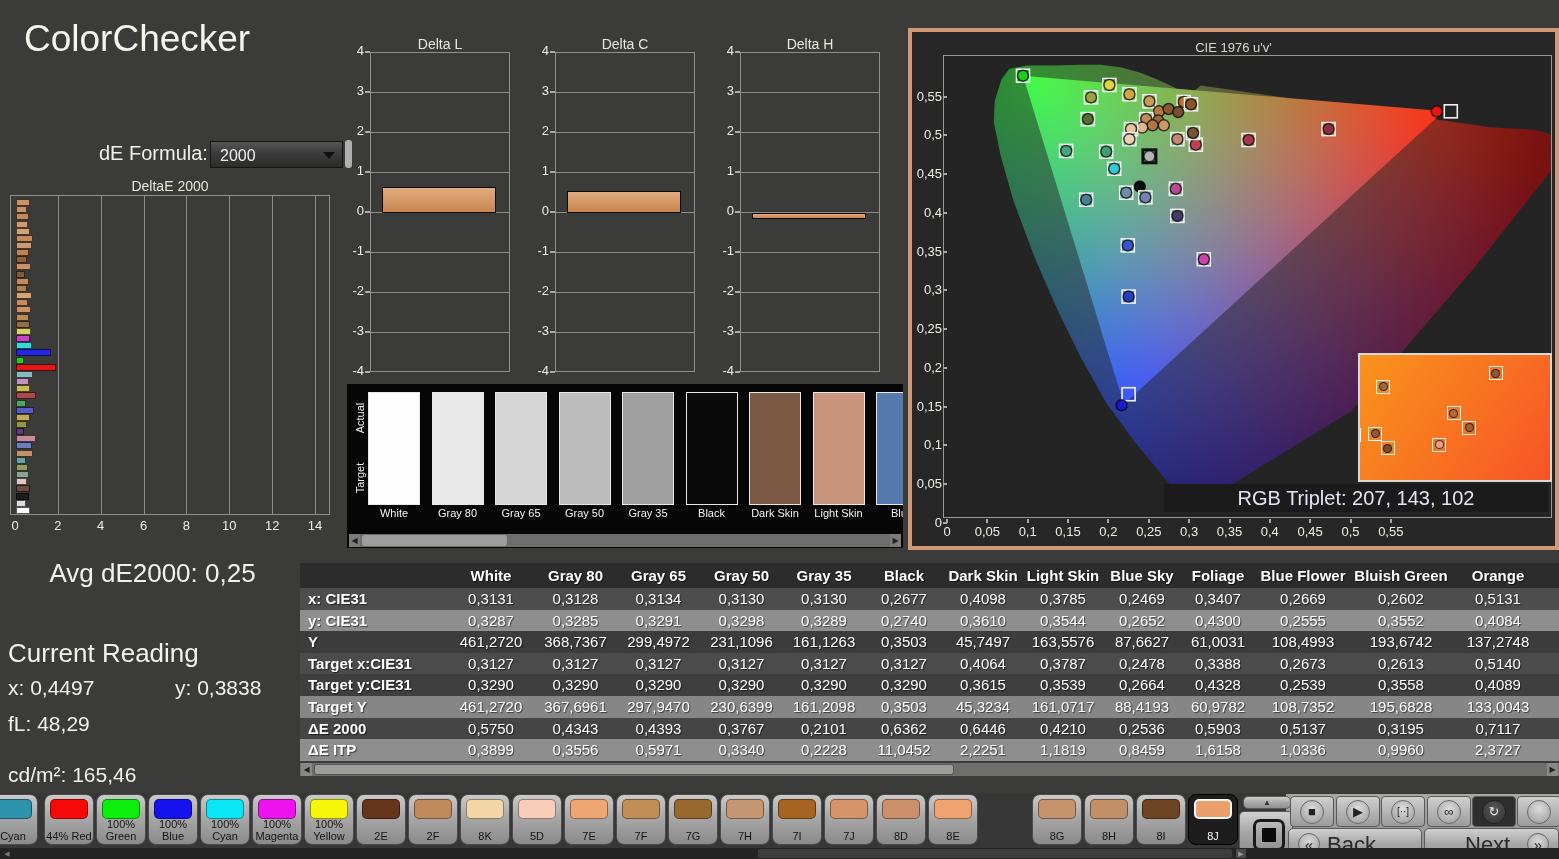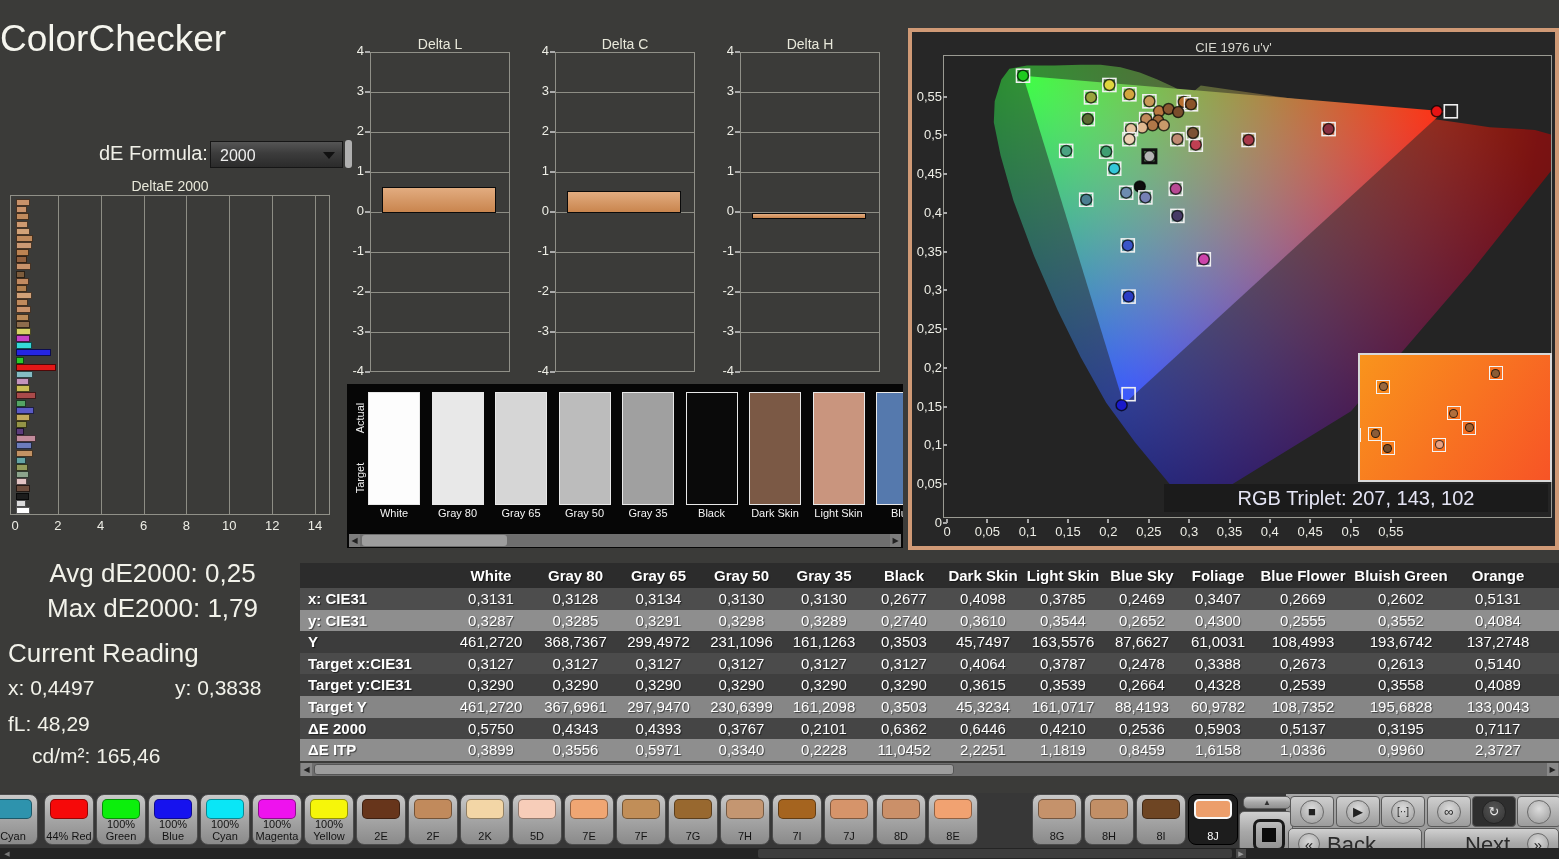--- a/index.html
+++ b/index.html
@@ -44,21 +44,21 @@
              border:1px solid #5a5a5a;border-radius:5px;box-sizing:border-box;}
   .circle{border-radius:50%;background:radial-gradient(circle at 50% 35%,#d8d8d8,#9a9a9a);
           border:1px solid #6a6a6a;box-sizing:border-box;text-align:center;color:#222;}
   .navtext{font-size:22px;color:#2a2a2a;}
 </style>
 </head>
 <body>
 
 <div id="stage">
 
-  <div class="abs ttl" style="left:0;top:18px;">ColorChecker</div>
+  <div class="abs ttl" style="left:24px;top:18px;">ColorChecker</div>
   <div class="abs deflabel" style="left:99px;top:142px;">dE Formula:</div>
   <div class="abs dropdown" style="left:210px;top:141px;">
     <span>2000</span>
     <span class="dd-arrow"></span>
   </div>
   <div class="abs" style="left:345px;top:140px;width:7px;height:28px;background:#b0b0b0;border-radius:3px;"></div>
 
   <div class="abs chart-title" style="left:10px;top:178px;width:320px;">DeltaE 2000</div>
   <div id="dechart" class="abs chart-frame" style="left:10px;top:195px;width:320px;height:320px;">
       <div style="position: absolute; left: 46.9px; top: 0px; bottom: 0px; width: 1px; background: rgb(141, 141, 133);"></div>
@@ -424,26 +424,25 @@
       <div style="position: absolute; left: 10.9px; top: 74.2px; width: 9px; height: 9px; border-radius: 50%; background: rgb(138, 92, 56); border: 1px solid rgba(0, 0, 0, 0.7); box-sizing: border-box;"></div>
       <div style="position: absolute; left: 20.9px; top: 86.2px; width: 14px; height: 14px; border: 1.5px solid rgb(244, 244, 244); box-sizing: border-box;"></div>
       <div style="position: absolute; left: 23.4px; top: 88.7px; width: 9px; height: 9px; border-radius: 50%; background: rgb(122, 78, 42); border: 1px solid rgba(0, 0, 0, 0.7); box-sizing: border-box;"></div>
       <div style="position: absolute; left: 72px; top: 82.5px; width: 14px; height: 14px; border: 1.5px solid rgb(244, 244, 244); box-sizing: border-box;"></div>
       <div style="position: absolute; left: 74.5px; top: 85px; width: 9px; height: 9px; border-radius: 50%; background: rgb(232, 160, 128); border: 1px solid rgba(0, 0, 0, 0.7); box-sizing: border-box;"></div>
       <div style="position: absolute; left: -13.5px; top: 72.9px; width: 14px; height: 14px; border: 1.5px solid rgb(244, 244, 244); box-sizing: border-box;"></div>
     </div>
   <div class="abs rgbbar" style="left:1164px;top:484px;width:384px;height:28px;">RGB Triplet: 207, 143, 102</div>
 
   <div class="abs statbig" style="left:0;top:558px;width:305px;text-align:center;">Avg dE2000: 0,25</div>
-  <div class="abs statbig" style="left:0;top:593px;width:305px;text-align:center;">Max dE2000: 1,79</div>
   <div class="abs statbig" style="left:8px;top:638px;">Current Reading</div>
   <div class="abs statmed" style="left:8px;top:676px;">x: 0,4497</div>
   <div class="abs statmed" style="left:175px;top:676px;">y: 0,3838</div>
   <div class="abs statmed" style="left:8px;top:712px;">fL: 48,29</div>
-  <div class="abs statmed" style="left:8px;top:744px;margin-left:24px;">cd/m²: 165,46</div>
+  <div class="abs statmed" style="left:8px;top:763px;">cd/m²: 165,46</div>
 
   <div id="datatable" class="abs tbl" style="left:300px;top:563px;width:1259px;height:198px;">
       <div style="position: absolute; left: 0px; top: 0px; height: 25px; right: auto; white-space: nowrap;"><span class="tcell thead" style="width:148px;"></span><span class="tcell thead" style="width:86px;line-height:25px;">White</span><span class="tcell thead" style="width:83px;line-height:25px;">Gray 80</span><span class="tcell thead" style="width:83px;line-height:25px;">Gray 65</span><span class="tcell thead" style="width:83px;line-height:25px;">Gray 50</span><span class="tcell thead" style="width:82px;line-height:25px;">Gray 35</span><span class="tcell thead" style="width:78px;line-height:25px;">Black</span><span class="tcell thead" style="width:80px;line-height:25px;">Dark Skin</span><span class="tcell thead" style="width:80px;line-height:25px;">Light Skin</span><span class="tcell thead" style="width:78px;line-height:25px;">Blue Sky</span><span class="tcell thead" style="width:74px;line-height:25px;">Foliage</span><span class="tcell thead" style="width:96px;line-height:25px;">Blue Flower</span><span class="tcell thead" style="width:100px;line-height:25px;">Bluish Green</span><span class="tcell thead" style="width:94px;line-height:25px;">Orange</span><span class="tcell thead" style="width:80px;line-height:25px;">Purple</span></div>
       <div style="position: absolute; left: 0px; top: 25px; height: 21.6px; white-space: nowrap; background: rgb(77, 77, 77);"><span class="tcell tlabel" style="width:148px;line-height:21.6px;">x: CIE31</span><span class="tcell" style="width:86px;line-height:21.6px;">0,3131</span><span class="tcell" style="width:83px;line-height:21.6px;">0,3128</span><span class="tcell" style="width:83px;line-height:21.6px;">0,3134</span><span class="tcell" style="width:83px;line-height:21.6px;">0,3130</span><span class="tcell" style="width:82px;line-height:21.6px;">0,3130</span><span class="tcell" style="width:78px;line-height:21.6px;">0,2677</span><span class="tcell" style="width:80px;line-height:21.6px;">0,4098</span><span class="tcell" style="width:80px;line-height:21.6px;">0,3785</span><span class="tcell" style="width:78px;line-height:21.6px;">0,2469</span><span class="tcell" style="width:74px;line-height:21.6px;">0,3407</span><span class="tcell" style="width:96px;line-height:21.6px;">0,2669</span><span class="tcell" style="width:100px;line-height:21.6px;">0,2602</span><span class="tcell" style="width:94px;line-height:21.6px;">0,5131</span><span class="tcell" style="width:80px;line-height:21.6px;">0,21</span></div>
       <div style="position: absolute; left: 0px; top: 46.6px; height: 21.6px; white-space: nowrap; background: rgb(142, 142, 142);"><span class="tcell tlabel" style="width:148px;line-height:21.6px;">y: CIE31</span><span class="tcell" style="width:86px;line-height:21.6px;">0,3287</span><span class="tcell" style="width:83px;line-height:21.6px;">0,3285</span><span class="tcell" style="width:83px;line-height:21.6px;">0,3291</span><span class="tcell" style="width:83px;line-height:21.6px;">0,3298</span><span class="tcell" style="width:82px;line-height:21.6px;">0,3289</span><span class="tcell" style="width:78px;line-height:21.6px;">0,2740</span><span class="tcell" style="width:80px;line-height:21.6px;">0,3610</span><span class="tcell" style="width:80px;line-height:21.6px;">0,3544</span><span class="tcell" style="width:78px;line-height:21.6px;">0,2652</span><span class="tcell" style="width:74px;line-height:21.6px;">0,4300</span><span class="tcell" style="width:96px;line-height:21.6px;">0,2555</span><span class="tcell" style="width:100px;line-height:21.6px;">0,3552</span><span class="tcell" style="width:94px;line-height:21.6px;">0,4084</span><span class="tcell" style="width:80px;line-height:21.6px;">0,19</span></div>
       <div style="position: absolute; left: 0px; top: 68.2px; height: 21.6px; white-space: nowrap; background: rgb(60, 60, 60);"><span class="tcell tlabel" style="width:148px;line-height:21.6px;">Y</span><span class="tcell" style="width:86px;line-height:21.6px;">461,2720</span><span class="tcell" style="width:83px;line-height:21.6px;">368,7367</span><span class="tcell" style="width:83px;line-height:21.6px;">299,4972</span><span class="tcell" style="width:83px;line-height:21.6px;">231,1096</span><span class="tcell" style="width:82px;line-height:21.6px;">161,1263</span><span class="tcell" style="width:78px;line-height:21.6px;">0,3503</span><span class="tcell" style="width:80px;line-height:21.6px;">45,7497</span><span class="tcell" style="width:80px;line-height:21.6px;">163,5576</span><span class="tcell" style="width:78px;line-height:21.6px;">87,6627</span><span class="tcell" style="width:74px;line-height:21.6px;">61,0031</span><span class="tcell" style="width:96px;line-height:21.6px;">108,4993</span><span class="tcell" style="width:100px;line-height:21.6px;">193,6742</span><span class="tcell" style="width:94px;line-height:21.6px;">137,2748</span><span class="tcell" style="width:80px;line-height:21.6px;">53,4</span></div>
       <div style="position: absolute; left: 0px; top: 89.8px; height: 21.6px; white-space: nowrap; background: rgb(75, 75, 75);"><span class="tcell tlabel" style="width:148px;line-height:21.6px;">Target x:CIE31</span><span class="tcell" style="width:86px;line-height:21.6px;">0,3127</span><span class="tcell" style="width:83px;line-height:21.6px;">0,3127</span><span class="tcell" style="width:83px;line-height:21.6px;">0,3127</span><span class="tcell" style="width:83px;line-height:21.6px;">0,3127</span><span class="tcell" style="width:82px;line-height:21.6px;">0,3127</span><span class="tcell" style="width:78px;line-height:21.6px;">0,3127</span><span class="tcell" style="width:80px;line-height:21.6px;">0,4064</span><span class="tcell" style="width:80px;line-height:21.6px;">0,3787</span><span class="tcell" style="width:78px;line-height:21.6px;">0,2478</span><span class="tcell" style="width:74px;line-height:21.6px;">0,3388</span><span class="tcell" style="width:96px;line-height:21.6px;">0,2673</span><span class="tcell" style="width:100px;line-height:21.6px;">0,2613</span><span class="tcell" style="width:94px;line-height:21.6px;">0,5140</span><span class="tcell" style="width:80px;line-height:21.6px;">0,21</span></div>
       <div style="position: absolute; left: 0px; top: 111.4px; height: 21.6px; white-space: nowrap; background: rgb(63, 63, 63);"><span class="tcell tlabel" style="width:148px;line-height:21.6px;">Target y:CIE31</span><span class="tcell" style="width:86px;line-height:21.6px;">0,3290</span><span class="tcell" style="width:83px;line-height:21.6px;">0,3290</span><span class="tcell" style="width:83px;line-height:21.6px;">0,3290</span><span class="tcell" style="width:83px;line-height:21.6px;">0,3290</span><span class="tcell" style="width:82px;line-height:21.6px;">0,3290</span><span class="tcell" style="width:78px;line-height:21.6px;">0,3290</span><span class="tcell" style="width:80px;line-height:21.6px;">0,3615</span><span class="tcell" style="width:80px;line-height:21.6px;">0,3539</span><span class="tcell" style="width:78px;line-height:21.6px;">0,2664</span><span class="tcell" style="width:74px;line-height:21.6px;">0,4328</span><span class="tcell" style="width:96px;line-height:21.6px;">0,2539</span><span class="tcell" style="width:100px;line-height:21.6px;">0,3558</span><span class="tcell" style="width:94px;line-height:21.6px;">0,4089</span><span class="tcell" style="width:80px;line-height:21.6px;">0,18</span></div>
       <div style="position: absolute; left: 0px; top: 133px; height: 21.6px; white-space: nowrap; background: rgb(134, 134, 134);"><span class="tcell tlabel" style="width:148px;line-height:21.6px;">Target Y</span><span class="tcell" style="width:86px;line-height:21.6px;">461,2720</span><span class="tcell" style="width:83px;line-height:21.6px;">367,6961</span><span class="tcell" style="width:83px;line-height:21.6px;">297,9470</span><span class="tcell" style="width:83px;line-height:21.6px;">230,6399</span><span class="tcell" style="width:82px;line-height:21.6px;">161,2098</span><span class="tcell" style="width:78px;line-height:21.6px;">0,3503</span><span class="tcell" style="width:80px;line-height:21.6px;">45,3234</span><span class="tcell" style="width:80px;line-height:21.6px;">161,0717</span><span class="tcell" style="width:78px;line-height:21.6px;">88,4193</span><span class="tcell" style="width:74px;line-height:21.6px;">60,9782</span><span class="tcell" style="width:96px;line-height:21.6px;">108,7352</span><span class="tcell" style="width:100px;line-height:21.6px;">195,6828</span><span class="tcell" style="width:94px;line-height:21.6px;">133,0043</span><span class="tcell" style="width:80px;line-height:21.6px;">54,3</span></div>
       <div style="position: absolute; left: 0px; top: 154.6px; height: 21.6px; white-space: nowrap; background: rgb(69, 69, 69);"><span class="tcell tlabel" style="width:148px;line-height:21.6px;">ΔE 2000</span><span class="tcell" style="width:86px;line-height:21.6px;">0,5750</span><span class="tcell" style="width:83px;line-height:21.6px;">0,4343</span><span class="tcell" style="width:83px;line-height:21.6px;">0,4393</span><span class="tcell" style="width:83px;line-height:21.6px;">0,3767</span><span class="tcell" style="width:82px;line-height:21.6px;">0,2101</span><span class="tcell" style="width:78px;line-height:21.6px;">0,6362</span><span class="tcell" style="width:80px;line-height:21.6px;">0,6446</span><span class="tcell" style="width:80px;line-height:21.6px;">0,4210</span><span class="tcell" style="width:78px;line-height:21.6px;">0,2536</span><span class="tcell" style="width:74px;line-height:21.6px;">0,5903</span><span class="tcell" style="width:96px;line-height:21.6px;">0,5137</span><span class="tcell" style="width:100px;line-height:21.6px;">0,3195</span><span class="tcell" style="width:94px;line-height:21.6px;">0,7117</span><span class="tcell" style="width:80px;line-height:21.6px;">0,70</span></div>
@@ -488,21 +487,21 @@
         <div class="toolbtn" style="left: 356px;">
           <div class="sw" style="background: rgb(103, 53, 27);"></div>
           <div class="lb">2E</div>
         </div>
         <div class="toolbtn" style="left: 408px;">
           <div class="sw" style="background: rgb(193, 138, 92);"></div>
           <div class="lb">2F</div>
         </div>
         <div class="toolbtn" style="left: 460px;">
           <div class="sw" style="background: rgb(243, 214, 166);"></div>
-          <div class="lb">2K</div>
+          <div class="lb">8K</div>
         </div>
         <div class="toolbtn" style="left: 512px;">
           <div class="sw" style="background: rgb(247, 205, 185);"></div>
           <div class="lb">5D</div>
         </div>
         <div class="toolbtn" style="left: 564px;">
           <div class="sw" style="background: rgb(240, 166, 115);"></div>
           <div class="lb">7E</div>
         </div>
         <div class="toolbtn" style="left: 616px;">

